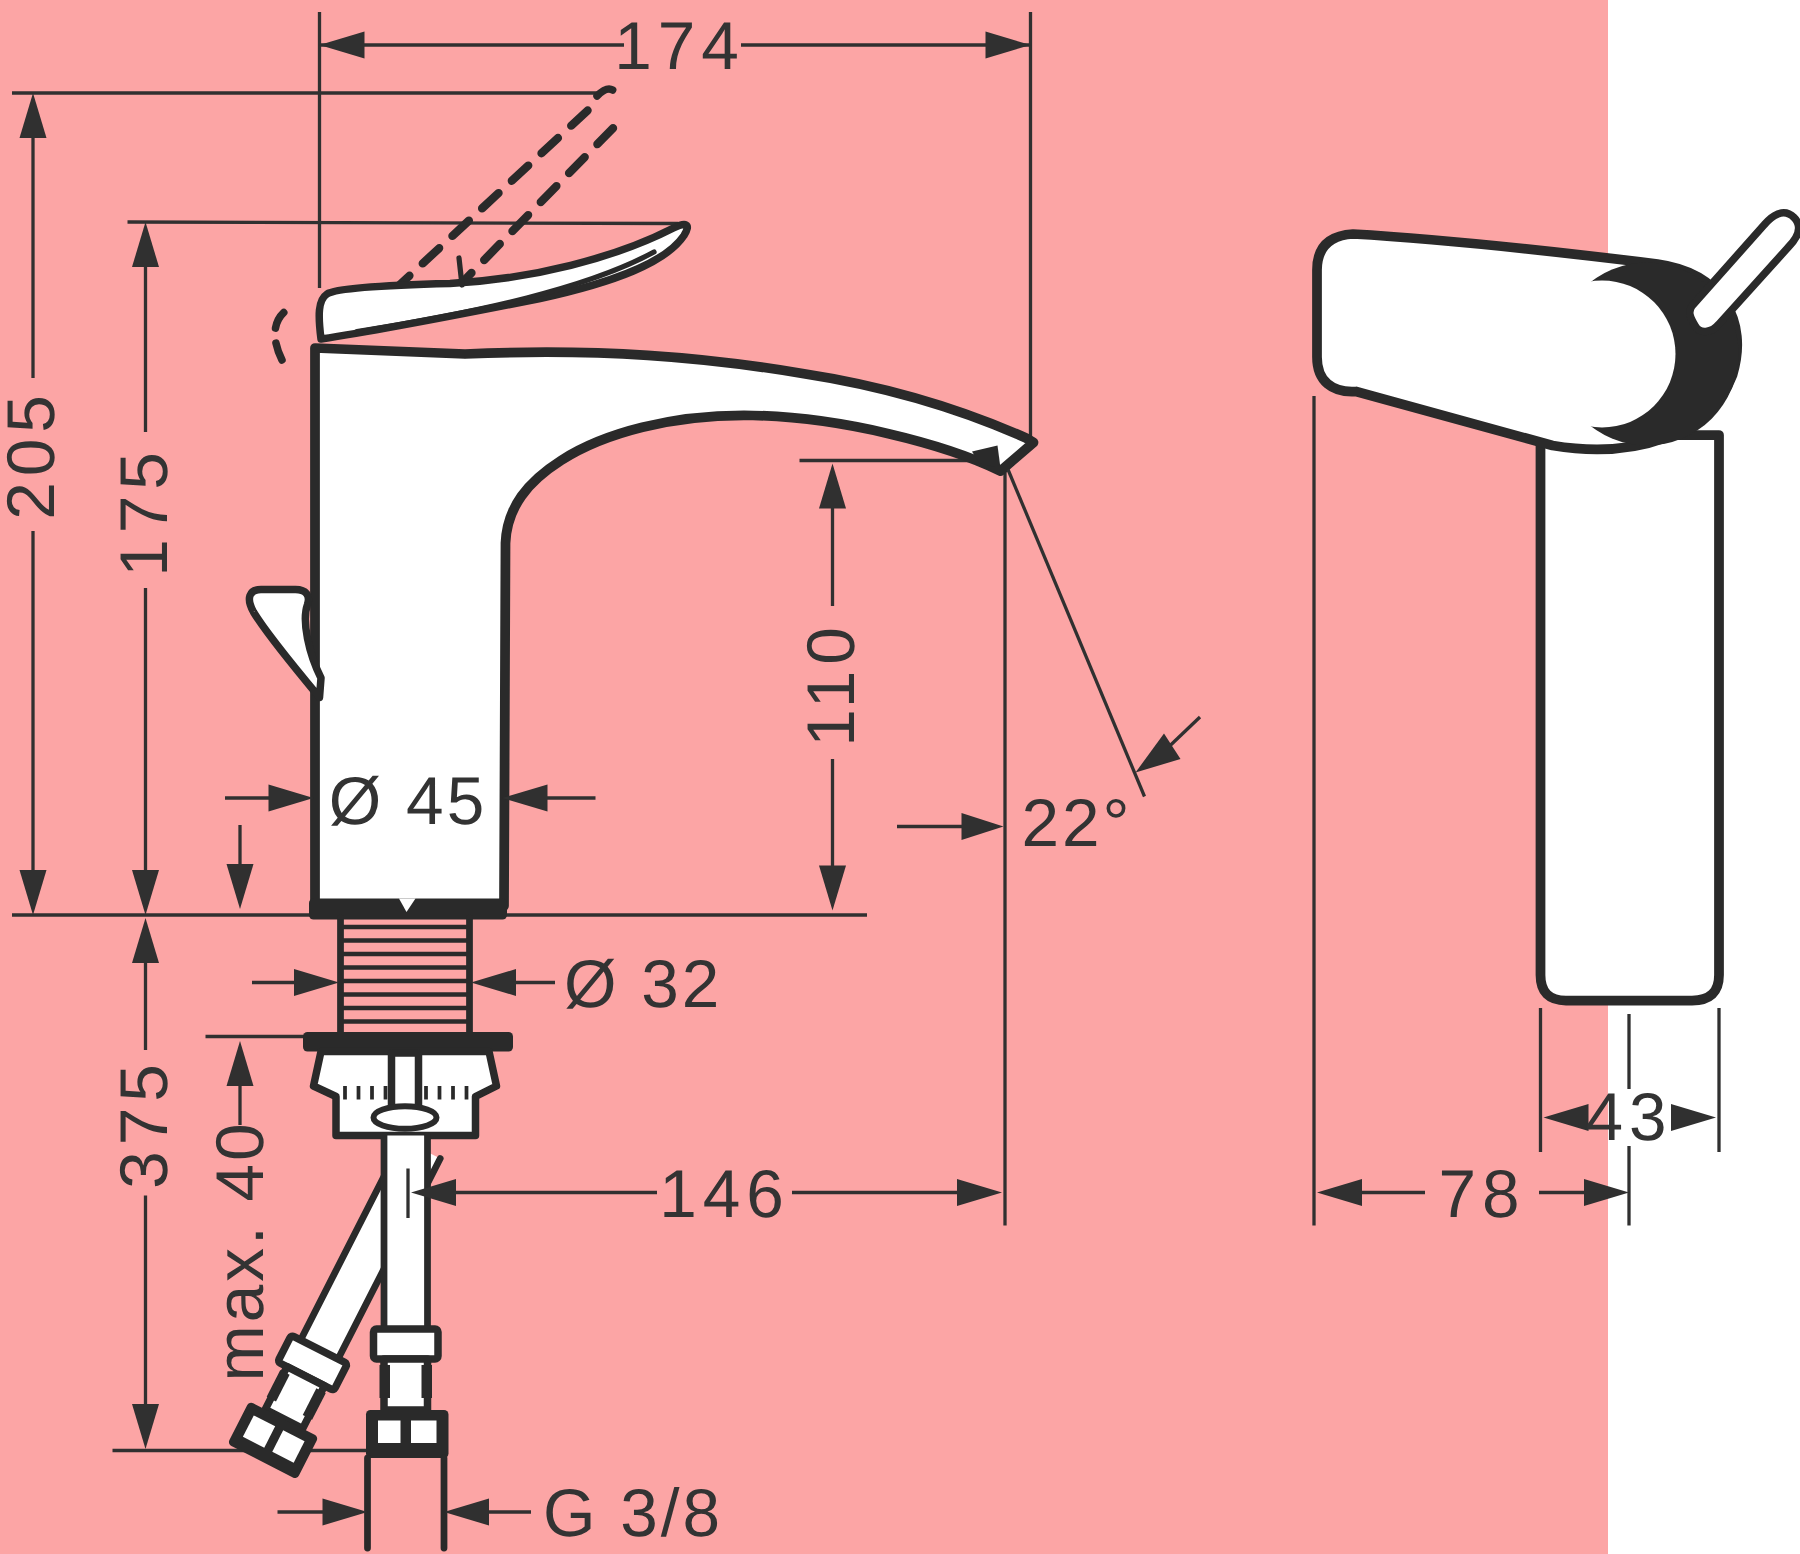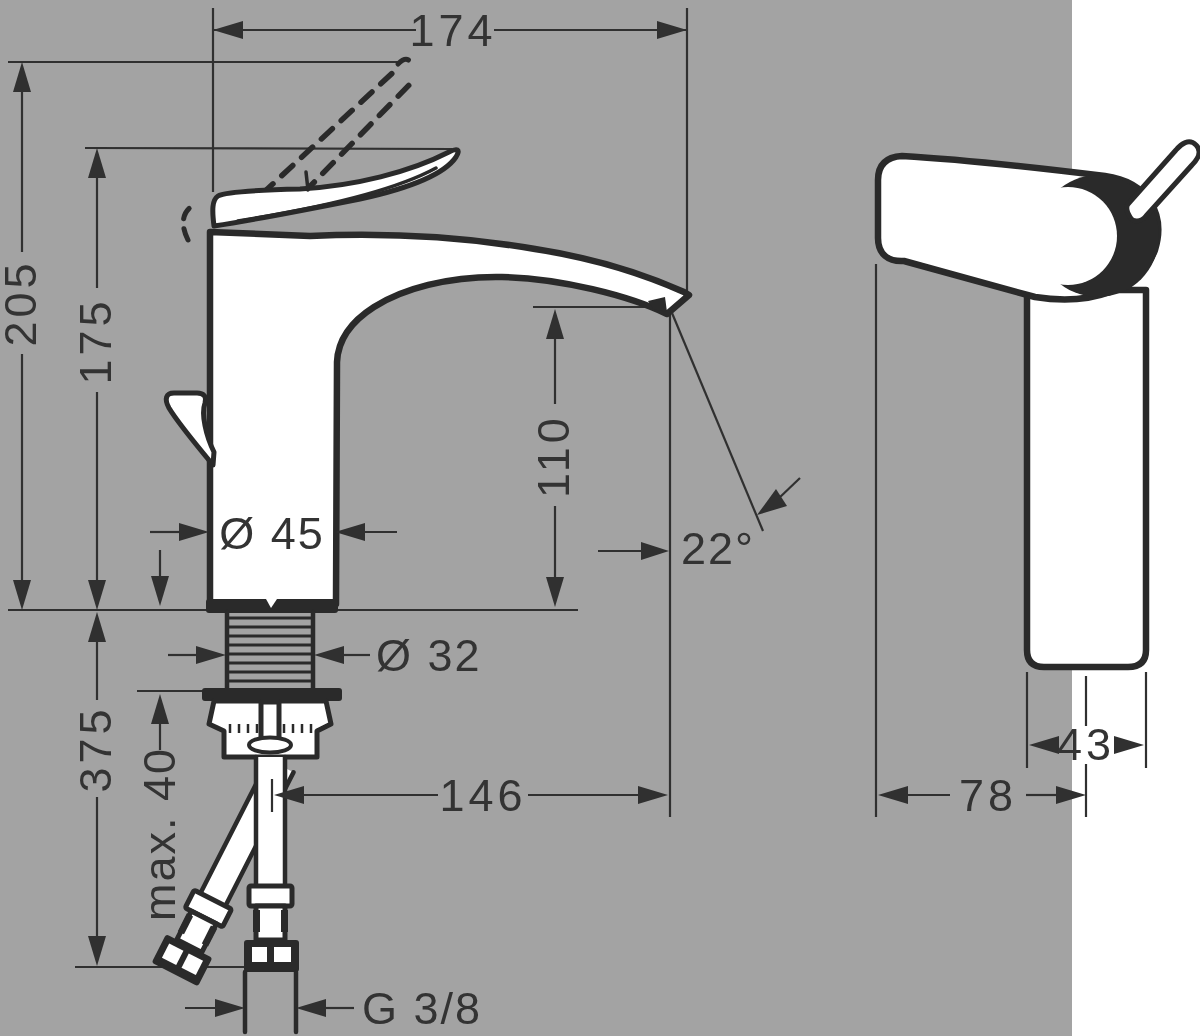--- a/index.html
+++ b/index.html
@@ -1,16 +1,16 @@
 <!DOCTYPE html>
 <html><head>
 <meta charset="utf-8">
 <style>
   html,body{margin:0;padding:0;background:#ffffff;}
-  .stage{width:1072px;height:1036px;position:relative;background:#a3a3a3;}
+  .stage{width:1072px;height:1036px;position:relative;background:#fca5a5;}
   svg{display:block;}
   .thin{stroke:#303030;stroke-width:2.2;fill:none;}
   .obj{fill:#ffffff;stroke:#2a2a2a;stroke-width:6.5;stroke-linejoin:round;stroke-linecap:round;}
   .obj5{fill:#ffffff;stroke:#2a2a2a;stroke-width:5;stroke-linejoin:round;stroke-linecap:round;}
   .inner{fill:none;stroke:#2a2a2a;stroke-width:3.5;stroke-linecap:round;}
   .hose{fill:none;stroke:#2a2a2a;stroke-width:4.5;stroke-linecap:round;}
   .thread{fill:none;stroke:#2a2a2a;stroke-width:3;}
   .tick{fill:none;stroke:#2a2a2a;stroke-width:2.5;}
   .fillDark{fill:#2a2a2a;stroke:none;}
   .arrow{fill:#303030;stroke:none;}

